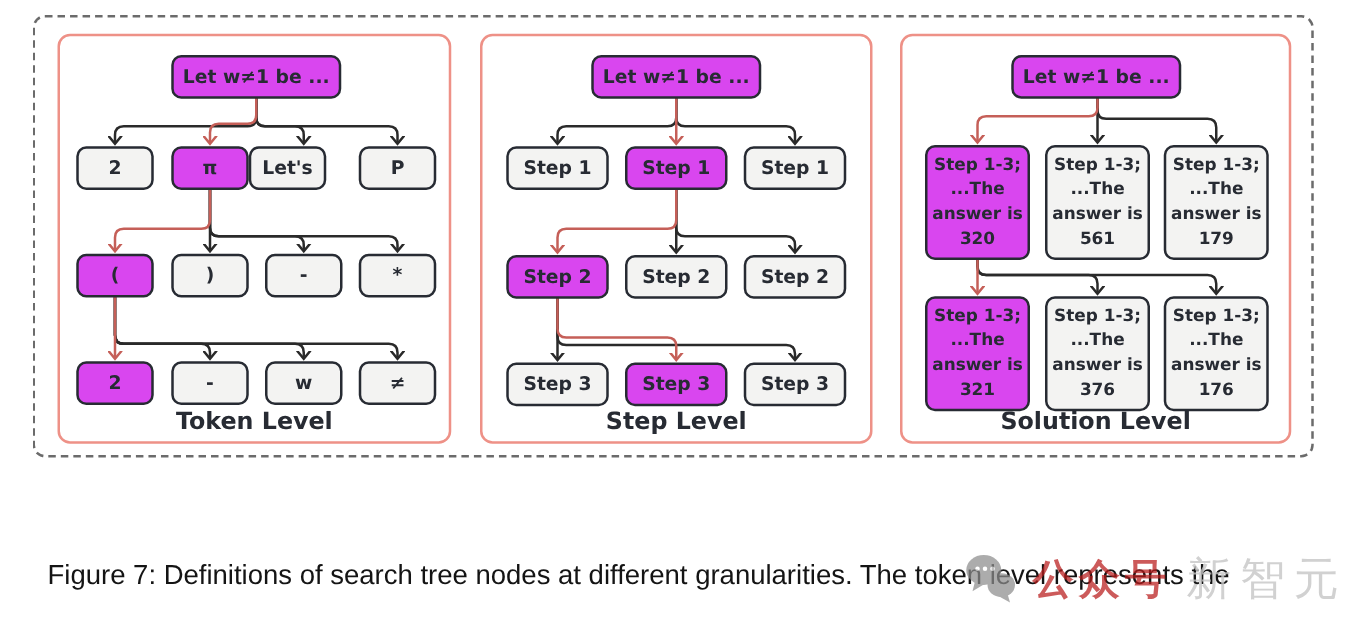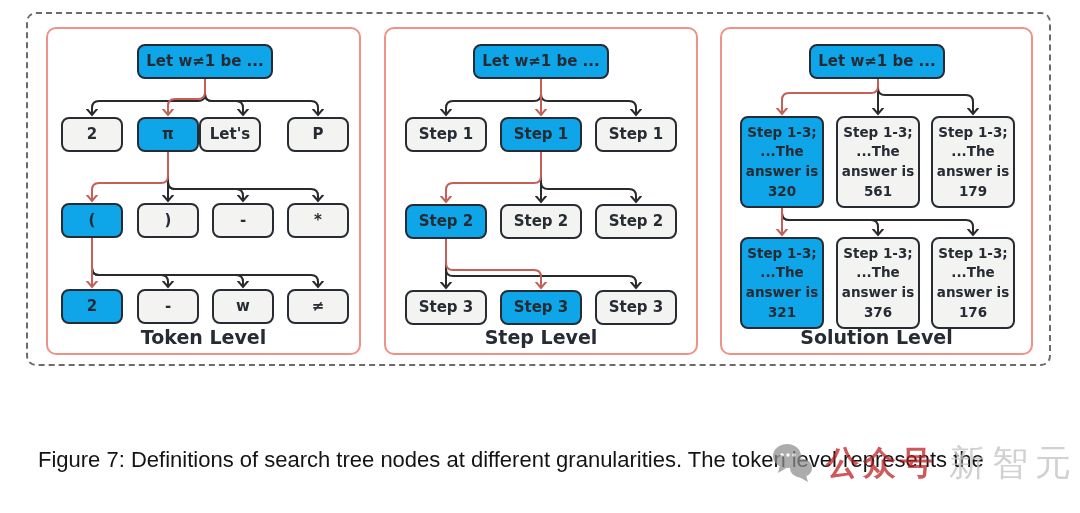--- a/index.html
+++ b/index.html
@@ -10,21 +10,21 @@
   .panel{position:absolute;top:27px;height:328px;border:2px solid #ee9187;
          border-radius:10px;box-sizing:border-box;background:#ffffff;}
   .panel-1{left:46px;width:315px;}
   .panel-2{left:384px;width:314px;}
   .panel-3{left:720px;width:313px;}
   .edges{position:absolute;left:0;top:0;pointer-events:none;}
   .node{position:absolute;box-sizing:border-box;height:35px;border:2px solid #272b33;
         border-radius:8px;background:#f3f3f2;color:#272b33;
         display:flex;align-items:center;justify-content:center;
         font-weight:bold;font-size:15px;line-height:1.1;text-align:center;}
-  .node.hl{background:#0ea5e9;}
+  .node.hl{background:#d946ef;}
   .node.root{width:136px;height:35px;top:15px;font-size:15px;}
   .node.tall{height:92px;white-space:pre-line;font-size:13.5px;line-height:1.45;
              align-items:center;padding:2px;}
   .panel-label{position:absolute;left:0;right:0;top:297px;text-align:center;
                font-weight:bold;font-size:19px;color:#272b33;}
   .caption{position:absolute;left:38px;top:444px;width:1010px;margin:0;
            font-family:Liberation Sans, sans-serif;font-size:22px;line-height:31px;color:#141414;}
   .caption span{display:block;}
   .watermark{position:absolute;left:770px;top:438px;height:50px;display:flex;
              align-items:center;gap:12px;z-index:5;}

